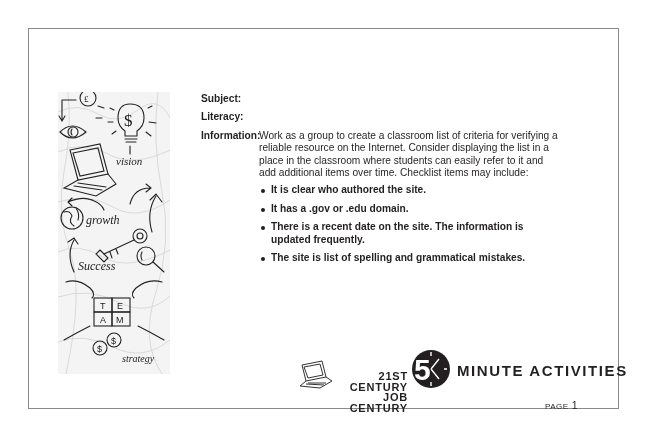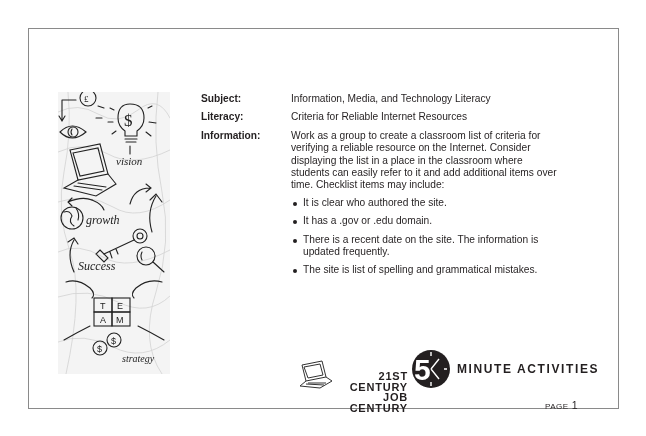--- a/index.html
+++ b/index.html
@@ -13,36 +13,36 @@
 
     
     .art {
       position: absolute; left: 58px; top: 92px; width: 112px; height: 282px;
       background: #f4f4f4; overflow: hidden;
     }
     .art svg { width: 100%; height: 100%; display: block; }
 
     
     .content { position: absolute; left: 201px; top: 93px; width: 360px; font-size: 10.2px; line-height: 12.4px; }
-    .row { display: flex; margin-bottom: 6px; gap: 32px; }
+    .row { display: flex; margin-bottom: 6px; }
     .label { width: 58px; font-weight: bold; flex: 0 0 58px; }
     .value { flex: 1; }
     .bullets { list-style: none; margin-top: 5px; margin-left: 0; }
-    .bullets li { position: relative; padding-left: 12px; margin-bottom: 6px; }
+    .bullets li { position: relative; padding-left: 12px; margin-bottom: 6px; font-weight: bold; }
     .bullets li::before {
       content: ""; position: absolute; left: 2px; top: 5px; width: 4px; height: 4px;
       border-radius: 50%; background: #231f20;
     }
 
     
     .footer { position: absolute; left: 296px; top: 347px; width: 300px; height: 50px; }
     .laptop-logo { position: absolute; left: 2px; top: 12px; width: 40px; height: 30px; }
     .skills { position: absolute; left: 32px; top: 24px; width: 80px; text-align: right; font-size: 11px; font-weight: bold; letter-spacing: 0.8px; line-height: 10.5px; color: #231f20; }
     .clock { position: absolute; left: 115px; top: 2px; width: 40px; height: 40px; }
-    .brand { position: absolute; left: 161px; top: 15px; font-size: 12px; font-weight: bold; letter-spacing: 1.6px; color: #231f20; white-space: nowrap; }
+    .brand { position: absolute; left: 161px; top: 15px; font-size: 15px; font-weight: bold; letter-spacing: 1.6px; color: #231f20; white-space: nowrap; }
     .page-num { position: absolute; right: 18px; top: 32px; font-size: 8px; letter-spacing: 0.5px; color: #231f20; margin-top: 20px; }
     .page-num b { font-size: 10.5px; font-weight: normal; margin-left: 3px; }
   </style>
 </head>
 <body>
 
 <div class="page-frame"></div>
 
 <div class="art">
   <svg viewBox="0 0 112 282" xmlns="http://www.w3.org/2000/svg" fill="none" stroke="#222" stroke-width="1.1" stroke-linecap="round">
@@ -135,25 +135,23 @@
       <text x="39" y="260" font-size="9" fill="#222" stroke="none">$</text>
       <text x="53" y="252" font-size="9" fill="#222" stroke="none">$</text>
     </g>
     <text x="64" y="270" font-size="10" font-style="italic" fill="#222" stroke="none" font-family="Liberation Serif, serif">strategy</text>
   </svg>
 </div>
 
 <div class="content">
   <div class="row">
     <span class="label">Subject:</span>
-    <span class="value">Information, Media, and Technology Literacy</span>
   </div>
   <div class="row">
     <span class="label">Literacy:</span>
-    <span class="value">Criteria for Reliable Internet Resources</span>
   </div>
   <div class="row">
     <span class="label">Information:</span>
     <div class="value">
       <p>Work as a group to create a classroom list of criteria for verifying a reliable resource on the Internet. Consider displaying the list in a place in the classroom where students can easily refer to it and add additional items over time. Checklist items may include:</p>
       <ul class="bullets">
         <li>It is clear who authored the site.</li>
         <li>It has a .gov or .edu domain.</li>
         <li>There is a recent date on the site. The information is updated frequently.</li>
         <li>The site is list of spelling and grammatical mistakes.</li>

